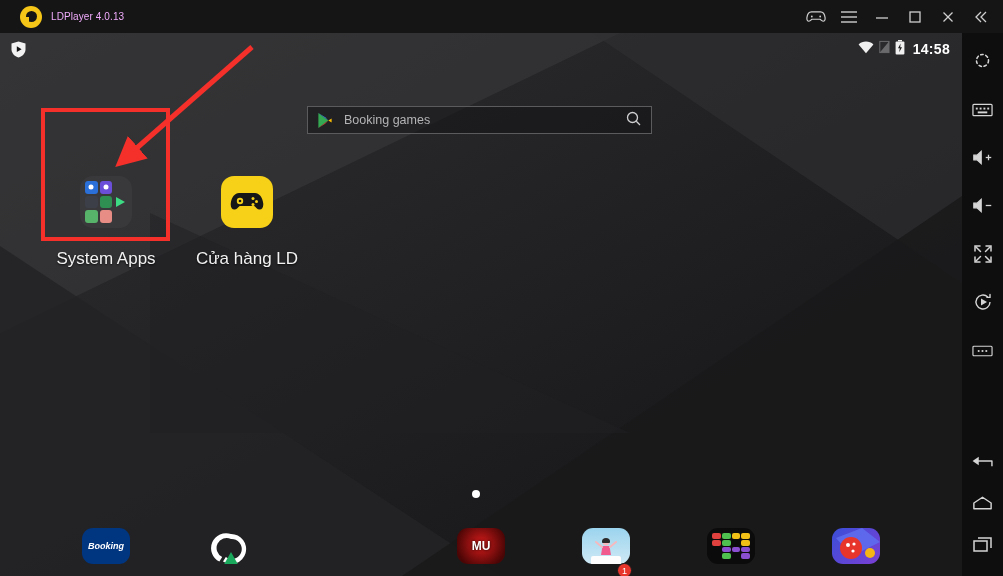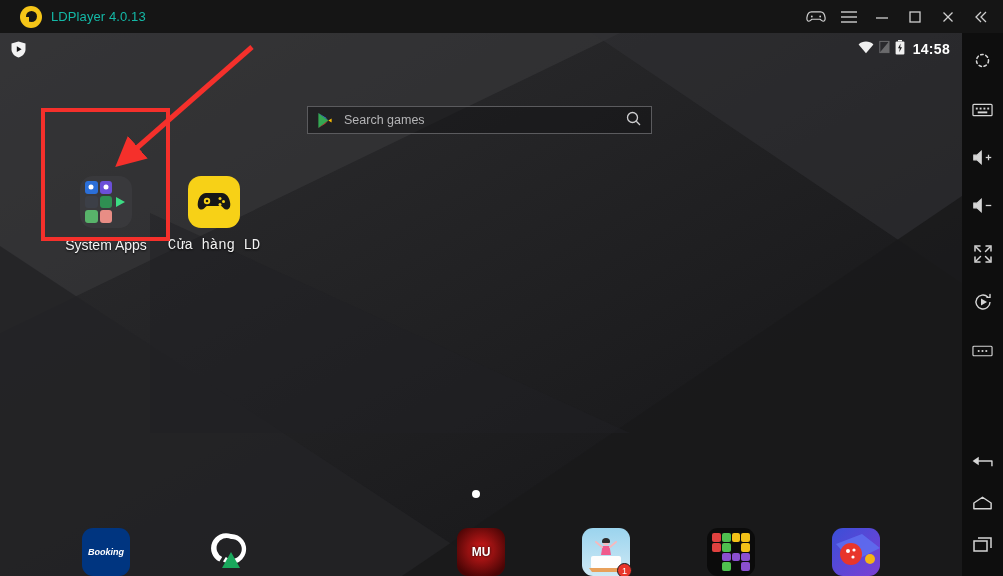--- a/index.html
+++ b/index.html
@@ -25,21 +25,21 @@
   }
   #app-logo:after{
     content:""; position:absolute; left:6px; top:5px;
     width:11px;height:11px;border-radius:50%;
     background:#151515;
   }
   #app-logo:before{
     content:""; position:absolute; left:4px; top:11px;
     width:5px;height:8px;background:#f5c518; z-index:2;
   }
-  #app-title{ color:#14b8a6; font-size:13px; letter-spacing:.1px; }
+  #app-title{ color:#f0abfc; font-size:10px; letter-spacing:.1px; }
   #tb-right{ margin-left:auto; display:flex; align-items:center; height:33px; }
   .tb-btn{
     width:33px;height:33px;display:flex;align-items:center;justify-content:center;
     color:#cfcfcf; cursor:default;
   }
   .tb-btn svg{ display:block; }
   #tb-gap{ width:6px; }
 
   
   #screen{
@@ -86,26 +86,26 @@
   #search-mag{ margin-right:10px; }
 
   
   .app{
     position:absolute; width:110px; text-align:center;
   }
   .app .icon-wrap{
     width:52px;height:52px;margin:0 auto;position:relative;
   }
   .app .label{
-    margin-top:10px; color:#f2f2f2; font-size:14px; line-height:14px;
+    margin-top:24px; color:#f2f2f2; font-size:17px; line-height:14px;
     text-shadow:0 1px 2px rgba(0,0,0,.8);
     white-space:pre-line;
   }
   #app-systemapps{ left:51px; top:143px; }
-  #app-cuahang{   left:159px; top:143px;font-family:Liberation Mono, monospace; }
+  #app-cuahang{   left:192px; top:143px; }
 
   
   #folder-icon{
     width:52px;height:52px;border-radius:13px;
     background:rgba(58,58,62,.82);
     display:grid; grid-template-columns:repeat(3,1fr); grid-template-rows:repeat(3,1fr);
     gap:2px; padding:5px;
   }
   .mini{ border-radius:3px; }
   .mini.tri{ background:transparent; position:relative; }
@@ -129,21 +129,21 @@
   #page-dot{
     position:absolute; left:472px; top:457px; width:8px;height:8px;
     border-radius:50%; background:#fff;
   }
 
   
   .dockapp{
     position:absolute; width:118px; text-align:center; top:495px;
   }
   .dockapp .icon-wrap{ width:48px;height:48px;margin:0 auto; position:relative;}
-  .ricon{ width:48px;height:48px;border-radius:11px; overflow:hidden; position:relative;}
+  .ricon{ width:48px;height:36px;border-radius:11px; overflow:hidden; position:relative;}
 
   #d1{ left:47px; } #d2{ left:172px; } #d3{ left:297px; }
   #d4{ left:422px; } #d5{ left:547px; } #d6{ left:672px; } #d7{ left:797px; }
 
   
   #ic-booking{ background:#003580; display:flex;align-items:center;justify-content:center;}
   #ic-booking span{ color:#fff;font-size:9px;font-weight:bold;font-style:italic;}
   
   #ic-olymp{ background:transparent; }
   
@@ -273,21 +273,21 @@
 
   <div id="searchbar">
     <span id="play-icon">
       <svg width="16" height="17" viewBox="0 0 16 18">
         <polygon points="1,1 11.5,9 1,17" fill="#34a853"></polygon>
         <polygon points="1,1 8.2,5.6 11.5,9" fill="#4285f4" opacity=".95"></polygon>
         <polygon points="1,17 8.2,12.4 11.5,9" fill="#ea4335" opacity=".95"></polygon>
         <polygon points="11.5,9 15,7 15,11" fill="#fbbc04"></polygon>
       </svg>
     </span>
-    <span id="search-placeholder">Search games</span>
+    <span id="search-placeholder">Booking games</span>
     <span id="search-mag">
       <svg width="15" height="15" viewBox="0 0 15 15" fill="none" stroke="#cfcfd1" stroke-width="1.3">
         <circle cx="6.5" cy="6.5" r="5"></circle>
           <line x1="10.3" y1="10.3" x2="14" y2="14"></line>
       </svg>
     </span>
   </div>
 
   <div class="app" id="app-systemapps">
     <div class="icon-wrap">

